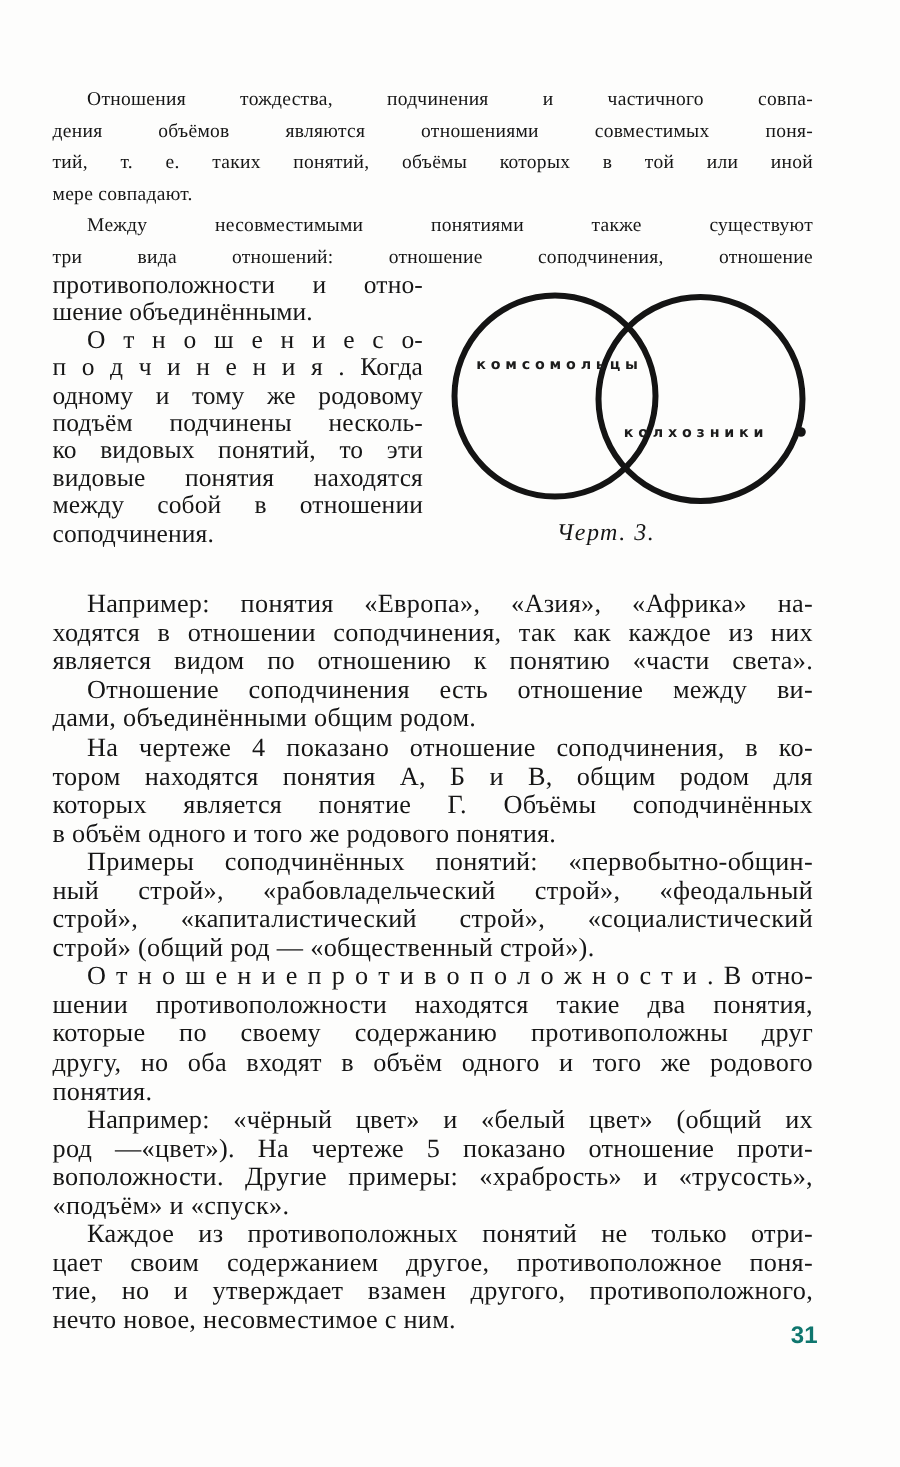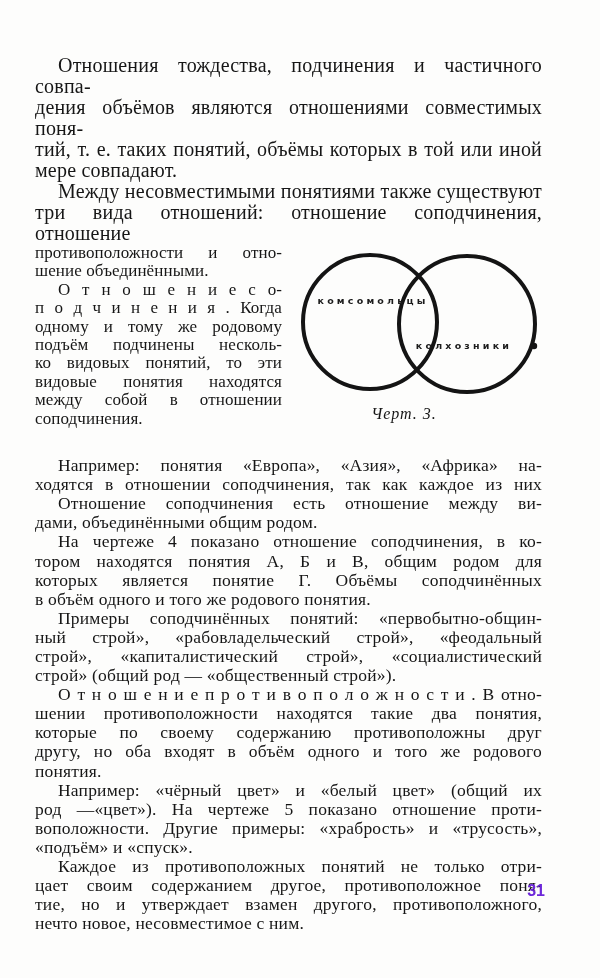--- a/index.html
+++ b/index.html
@@ -11,26 +11,26 @@
     font-family: "Liberation Serif", serif;
     color: #161616;
     overflow: hidden;
   }
   .text-block {
     position: absolute;
     left: 35px;
     top: 55px;
     width: 507px;
   }
-  .sec-a { font-size: 20px; line-height: 21px; letter-spacing: 0.2px; }
+  .sec-a { font-size: 13px; line-height: 21px; letter-spacing: 0.2px; }
   .sec-b { font-size: 17.5px; line-height: 19.1px; letter-spacing: 0.2px; margin-top: 28px; }
   .ln { text-align: justify; text-align-last: justify; white-space: normal; }
   .ln.last { text-align-last: left; }
   .ln.first { text-indent: 23px; }
-  .wrap-row { display: flex; align-items: center; }
+  .wrap-row { display: flex; align-items: flex-end; }
   .narrow-col { width: 247px; font-size: 17px; line-height: 18.4px; letter-spacing: 0.1px; }
   .figure-col { width: 248px; margin-left: auto; padding-top: 0px; }
   .figure-col svg { display: block; }
   .fig-caption {
     width: 248px;
     text-align: center;
     transform: translateX(-14px);
     font-style: italic;
     font-weight: normal;
     font-size: 16px;
@@ -44,21 +44,21 @@
     letter-spacing: 3.2px;
     fill: #1c1c1c;
   }
   .page-number {
     position: absolute;
     right: 55px;
     top: 882px;
     font-family: "Liberation Sans", sans-serif;
     font-weight: bold;
     font-size: 16px;
-    color: #6d28d9;
+    color: #0f766e;
   }
 </style>
 </head>
 <body>
 
 <div class="page">
 
   <div class="text-block">
 
     <div class="sec-a" id="sec-a">
@@ -92,20 +92,21 @@
           <text x="79" y="55" text-anchor="middle" class="venn-label">комсомольцы</text>
           <text x="170" y="100" text-anchor="middle" class="venn-label">колхозники</text>
         </svg>
         <div class="fig-caption">Черт. 3.</div>
       </div>
     </div>
 
     <div class="sec-b" id="sec-b">
         <div class="ln first">Например: понятия «Европа», «Азия», «Африка» на-</div>
         <div class="ln">ходятся в отношении соподчинения, так как каждое из них</div>
+        <div class="ln">является видом по отношению к понятию «части света».</div>
         <div class="ln first">Отношение соподчинения есть отношение между ви-</div>
         <div class="ln last">дами, объединёнными общим родом.</div>
         <div class="ln first">На чертеже 4 показано отношение соподчинения, в ко-</div>
         <div class="ln">тором находятся понятия А, Б и В, общим родом для</div>
         <div class="ln">которых является понятие Г. Объёмы соподчинённых</div>
         <div class="ln last">в объём одного и того же родового понятия.</div>
         <div class="ln first">Примеры соподчинённых понятий: «первобытно-общин-</div>
         <div class="ln">ный строй», «рабовладельческий строй», «феодальный</div>
         <div class="ln">строй», «капиталистический строй», «социалистический</div>
         <div class="ln last">строй» (общий род — «общественный строй»).</div>

